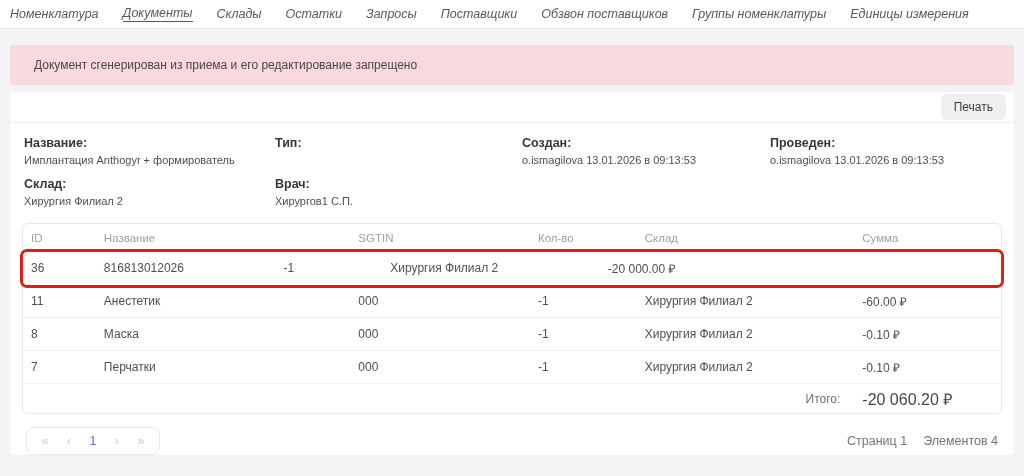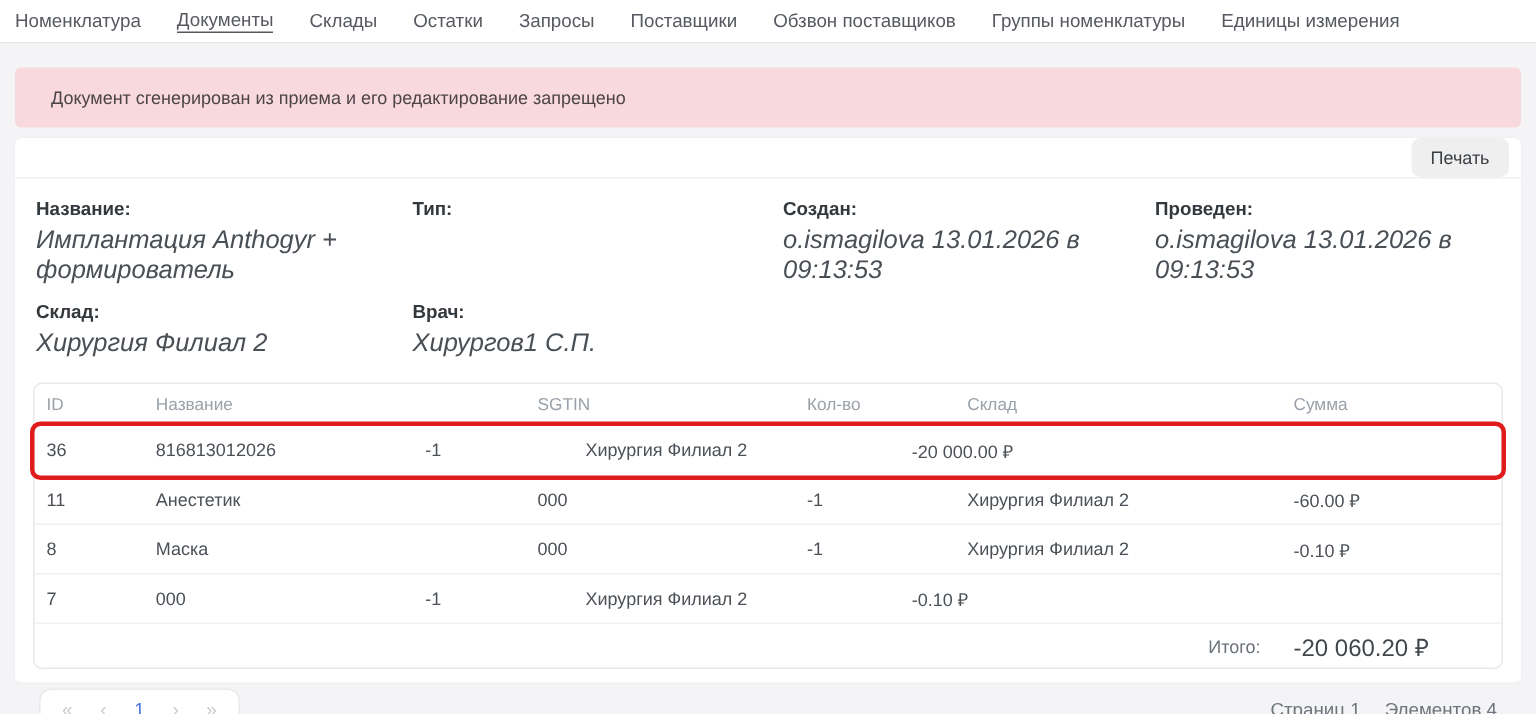--- a/index.html
+++ b/index.html
@@ -9,21 +9,21 @@
     font-family: "Liberation Sans", sans-serif;
     overflow: hidden;
     -webkit-font-smoothing: antialiased;
   }
 
   
   .topnav {
     height: 29px; background: #ffffff;
     border-bottom: 1px solid #e7e7e9;
     display: flex; align-items: center;
-    padding: 0 10px; gap: 24px;
+    padding: 0 10px; gap: 24px; font-style: italic;
   }
   .topnav a {
     font-size: 12.5px; color: #56595f; text-decoration: none;
     cursor: pointer; white-space: nowrap; padding-bottom: 1px;
   }
   .topnav a.active { border-bottom: 1px solid #55595f; }
 
   
   .alert {
     margin: 16px 10px 0 10px; height: 40px;
@@ -50,21 +50,21 @@
     font-family: "Liberation Sans", sans-serif; cursor: pointer;
   }
 
   
   .details {
     display: grid; grid-template-columns: 251px 247px 248px 1fr;
     grid-auto-rows: min-content;
     row-gap: 11px; padding: 13px 14px 11px 14px;
   }
   .field-label { font-size: 12.5px; font-weight: 700; color: #33383d; margin-bottom: 4px; }
-  .field-value { font-size: 17px; color: #494f55; font-style: italic; }
+  .field-value { font-size: 11px; color: #494f55; }
 
   
   .tablewrap { margin: 5px 12px 0 12px; }
   .tbl { border: 1px solid #e6e8ea; border-radius: 6px; }
   .trow { display: flex; align-items: center; }
   .trow > div { padding-left: 8px; overflow: hidden; white-space: nowrap; }
   .c-id  { width: 7.45%; }
   .c-nm  { width: 26.02%; }
   .c-sg  { width: 18.37%; }
   .c-qt  { width: 10.92%; }
@@ -189,20 +189,21 @@
         <div class="c-id">8</div>
         <div class="c-nm">Маска</div>
         <div class="c-sg">000</div>
         <div class="c-qt">-1</div>
         <div class="c-wh">Хирургия Филиал 2</div>
         <div class="c-sum">-0.10 ₽</div>
       </div>
 
       <div class="trow tr-data">
         <div class="c-id">7</div>
+        <div class="c-nm">Перчатки</div>
         <div class="c-sg">000</div>
         <div class="c-qt">-1</div>
         <div class="c-wh">Хирургия Филиал 2</div>
         <div class="c-sum">-0.10 ₽</div>
       </div>
 
       <div class="trow tr-total">
         <div class="t-spacer">Итого:</div>
         <div class="t-value">-20 060.20 ₽</div>
       </div>

